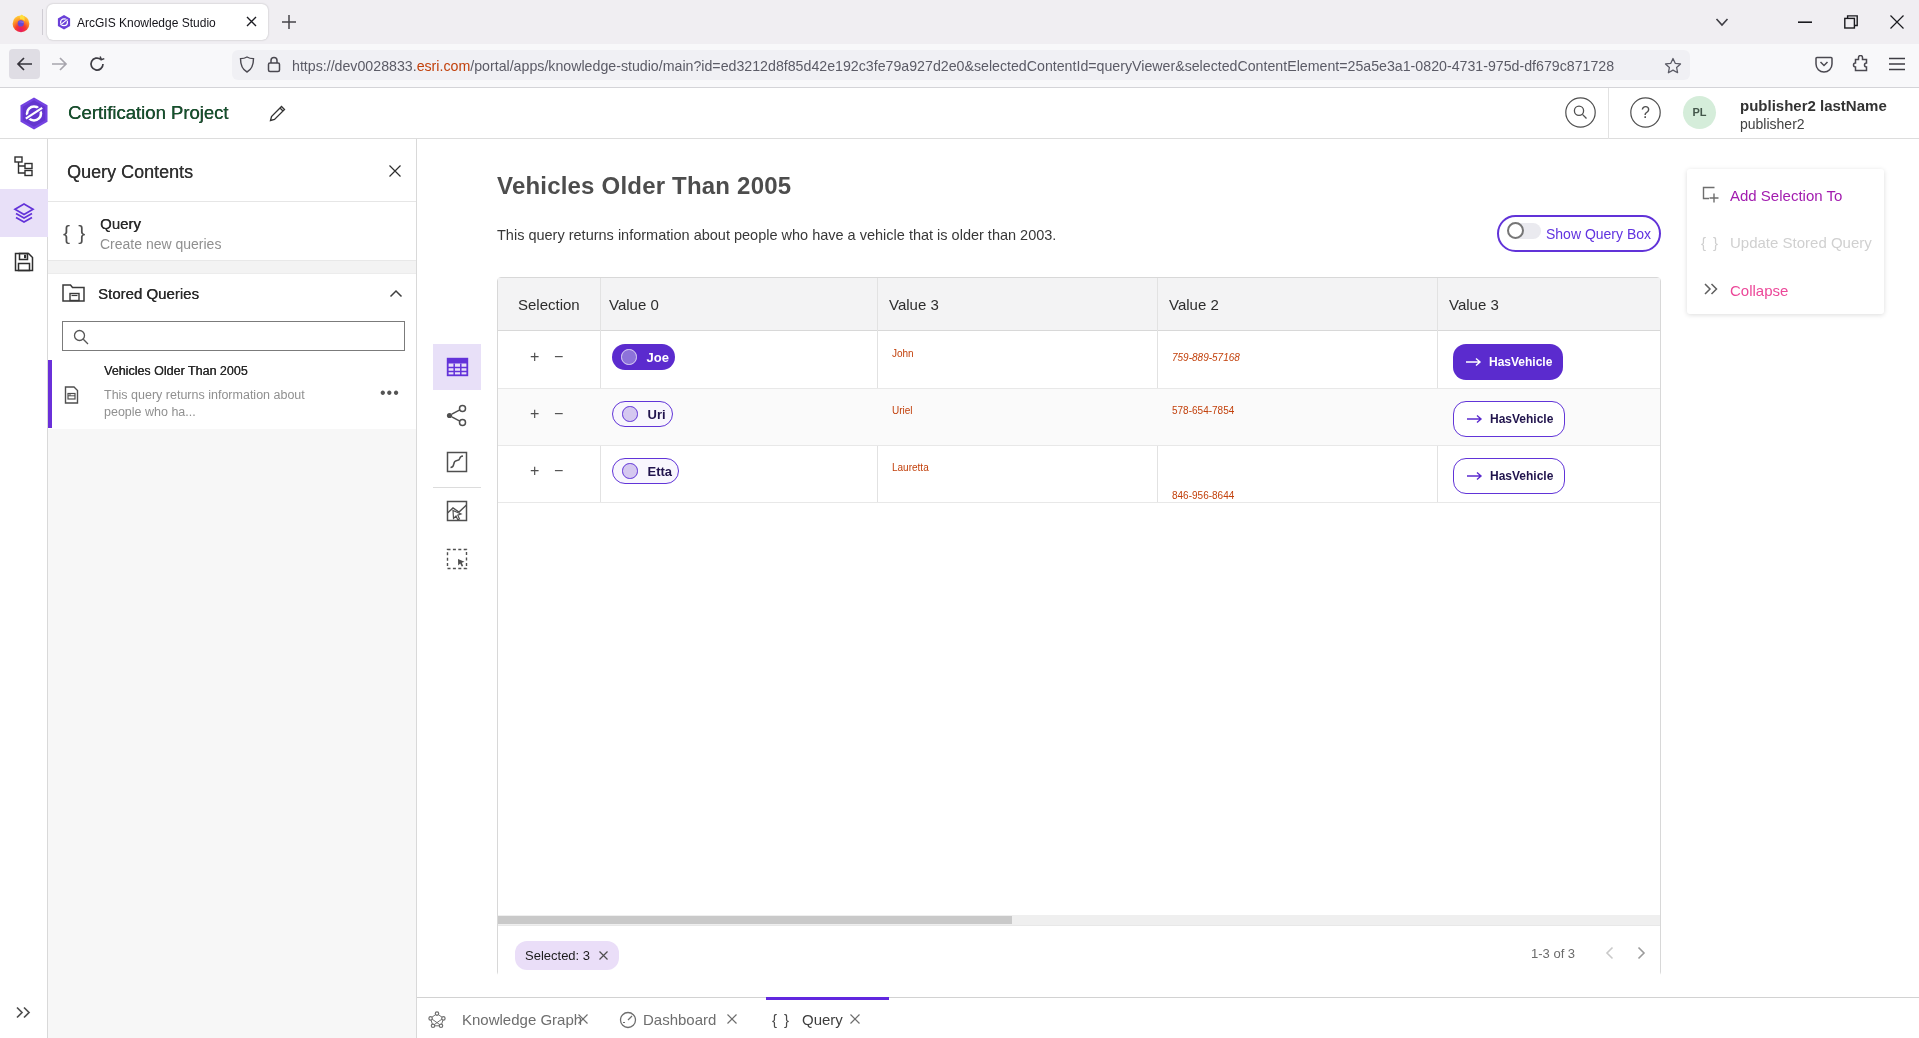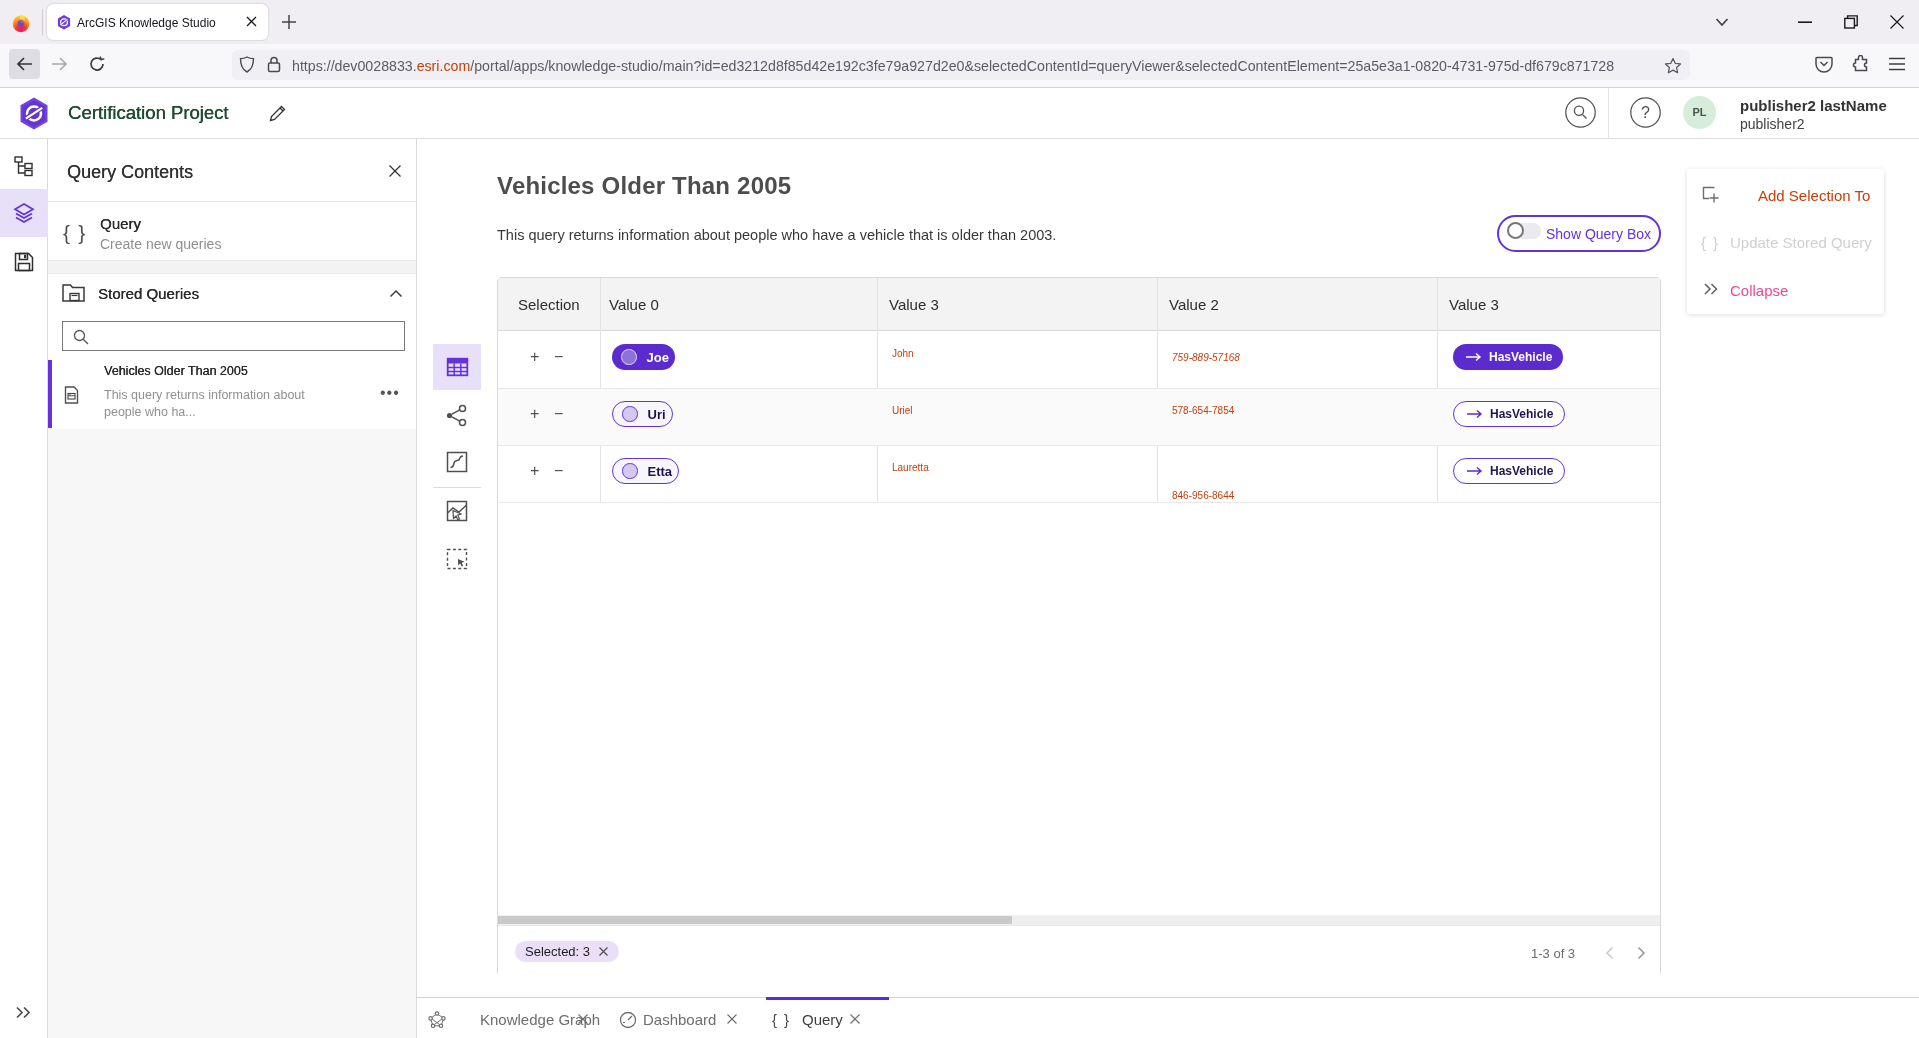--- a/index.html
+++ b/index.html
@@ -64,29 +64,29 @@
 .plus { font-size:16px; color:#4f4f4f; }
 .cell { font-size:10px; color:#c2410c; }
 .epill { position:absolute; height:26px; border-radius:13px; display:flex; align-items:center; }
 .epill.fill { background:#5b2bce; color:#fff; }
 .epill.line { background:#f8f6fd; border:1.5px solid #6134d8; color:#21144d; }
 .ecirc { width:15.5px; height:15.5px; border-radius:50%; margin-left:9px; }
 .fill .ecirc { background:#8d72da; border:1.5px solid #ded5f4; }
 .line .ecirc { background:#d5c8f0; border:1.5px solid #6134d8; }
 .ename { font-size:13px; font-weight:bold; margin-left:10px; margin-right:6px; }
 .line .ename { font-weight:bold; }
-.rpill { position:absolute; height:26px; border-radius:13px; display:flex; align-items:center; font-size:12px; font-weight:bold; }
+.rpill { position:absolute; height:36px; border-radius:13px; display:flex; align-items:center; font-size:12px; font-weight:bold; }
 .rpill.fill { background:#5b2bce; color:#fff; }
 .rpill.line { background:#fff; border:1.5px solid #6134d8; color:#21144d; }
 
 
 #sbar { left:498px; top:915px; width:1162px; height:10px; background:#efefef; }
 #sthumb { left:498px; top:916px; width:514px; height:8px; background:#c9c9c9; }
 #cfoot { left:498px; top:925px; width:1162px; height:51px; background:#fff; border-top:1px solid #e8e8e8; }
-#selchip { left:515px; top:941px; height:21px; border-radius:12px; background:#eadef8; display:flex; align-items:center; padding:0 10px; }
+#selchip { left:515px; top:941px; height:29px; border-radius:12px; background:#eadef8; display:flex; align-items:center; padding:0 10px; }
 #selchip span.t { font-size:13px; color:#1c1c1c; font-weight:500; }
 #pgtext { left:1531px; top:946px; font-size:13px; color:#6b6b6b; }
 
 
 #popup { left:1687px; top:169px; width:197px; height:145px; background:#fff; border-radius:3px; box-shadow:0 1px 5px rgba(0,0,0,.14); }
 .pitem { left:1730px; font-size:15px; }
 
 
 #tabbar { left:417px; top:997px; width:1502px; height:41px; background:#fff; border-top:1px solid #d2d2d2; }
 #tabind { left:766px; top:997px; width:123px; height:3px; background:#6128df; }
@@ -456,21 +456,21 @@
     </svg>
   </div>
 
 <div class="abs" id="popup"></div>
 <div class="abs" id="ic-addsel" style="left:1701px;top:185px;">
     <svg width="19" height="19" viewBox="0 0 19 19">
       <path d="M13.5 2.5 H2.5 V13.5 H8" fill="none" stroke="#6e6e6e" stroke-width="1.4"></path>
       <path d="M13 8.5 V17.5 M8.5 13 H17.5" stroke="#6e6e6e" stroke-width="1.4"></path>
     </svg>
   </div>
-<div class="abs pitem" style="top:187px;color:#c2410c;margin-left:28px;">Add Selection To</div>
+<div class="abs pitem" style="top:187px;color:#a21caf;">Add Selection To</div>
 <div class="abs" style="left:1701px;top:234px;font-size:15px;color:#cfcfcf;letter-spacing:2px;">{ }</div>
 <div class="abs pitem" style="top:234px;color:#d0d0d0;">Update Stored Query</div>
 <div class="abs" id="ic-dblchev" style="left:1703px;top:282px;">
     <svg width="16" height="14" viewBox="0 0 16 14">
       <path d="M2 2 L7 7 L2 12 M8.5 2 L13.5 7 L8.5 12" fill="none" stroke="#5f5f5f" stroke-width="1.5"></path>
     </svg>
   </div>
 <div class="abs pitem" style="top:282px;color:#ec4899;">Collapse</div>
 
 <div class="abs" id="tabbar"></div>
@@ -478,21 +478,21 @@
 <div class="abs" id="ic-kg" style="left:428px;top:1011px;">
     <svg width="18" height="18" viewBox="0 0 18 18">
       <circle cx="9" cy="2.6" r="1.7" fill="none" stroke="#6e6e6e" stroke-width="1.2"></circle>
       <circle cx="15.4" cy="7.4" r="1.7" fill="none" stroke="#6e6e6e" stroke-width="1.2"></circle>
       <circle cx="13" cy="14.8" r="1.7" fill="none" stroke="#6e6e6e" stroke-width="1.2"></circle>
       <circle cx="5" cy="14.8" r="1.7" fill="none" stroke="#6e6e6e" stroke-width="1.2"></circle>
       <circle cx="2.6" cy="7.4" r="1.7" fill="none" stroke="#6e6e6e" stroke-width="1.2"></circle>
       <path d="M7.6 3.6 L4 6.2 M10.4 3.6 L14 6.2 M15 9.1 L13.6 13.2 M3 9.1 L4.4 13.2 M6.7 14.8 L11.3 14.8 M4.2 8.2 L11.7 13.6 M13.8 8.2 L6.3 13.6" stroke="#6e6e6e" stroke-width="1"></path>
     </svg>
   </div>
-<div class="abs btab" style="left:468px;margin-left:12px;">Knowledge Graph</div>
+<div class="abs btab" style="left:450px;margin-left:12px;">Knowledge Graph</div>
 <div class="abs" id="tx1" style="left:577px;top:1011px;">
     <svg width="12" height="12" viewBox="0 0 12 12" style="margin-top:2px;">
       <path d="M1.5 1.5 L10.5 10.5 M10.5 1.5 L1.5 10.5" stroke="#6e6e6e" stroke-width="1.2"></path>
     </svg>
   </div>
 <div class="abs" id="ic-dash" style="left:619px;top:1011px;">
     <svg width="18" height="18" viewBox="0 0 18 18">
       <circle cx="9" cy="9" r="7.5" fill="none" stroke="#6e6e6e" stroke-width="1.3"></circle>
       <path d="M9 9 L13 5" stroke="#6e6e6e" stroke-width="1.3"></path>
       <path d="M4 11.5 L6 11.5" stroke="#6e6e6e" stroke-width="1.2"></path>

